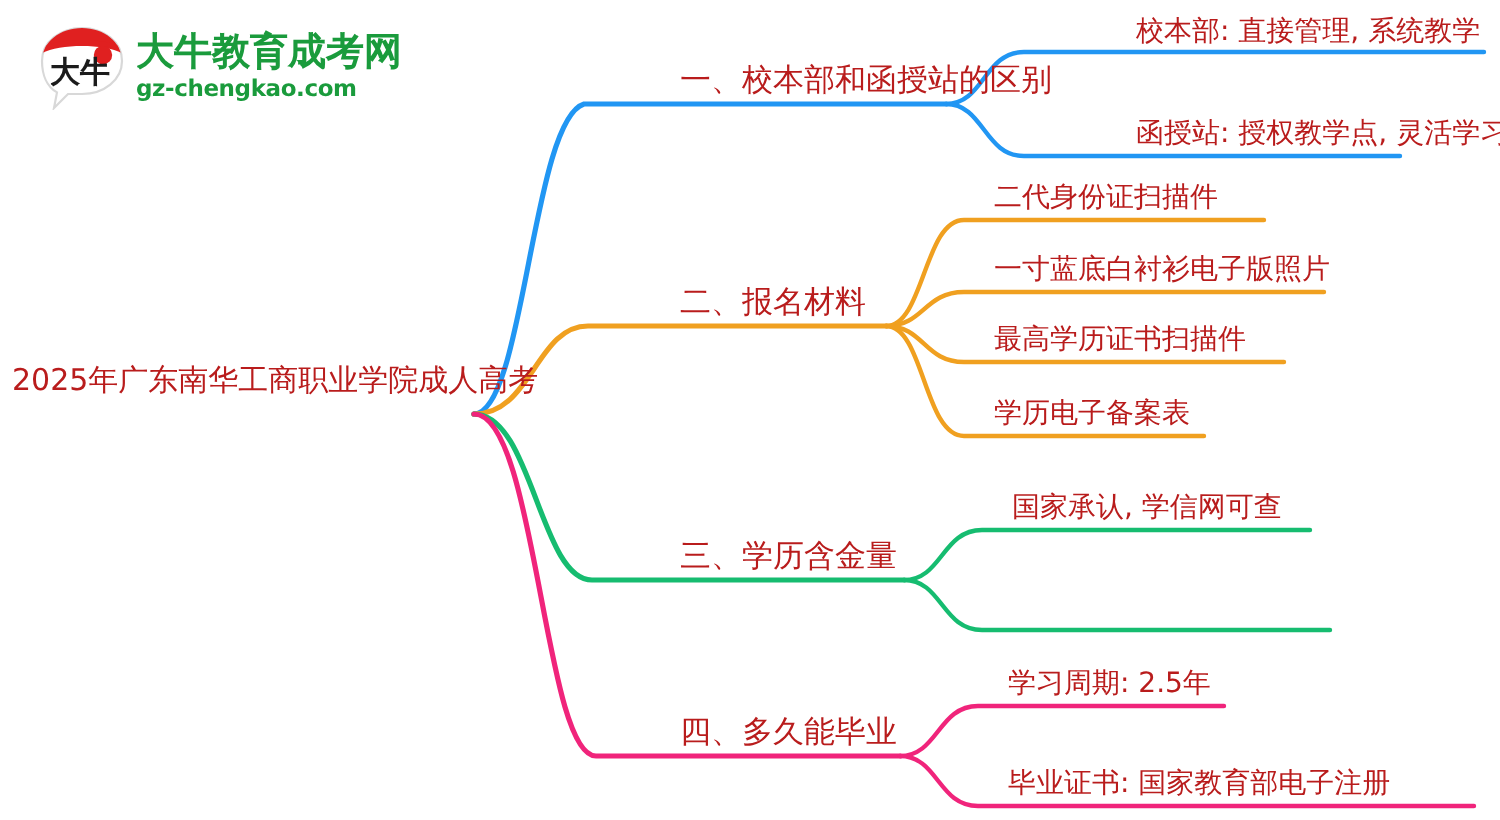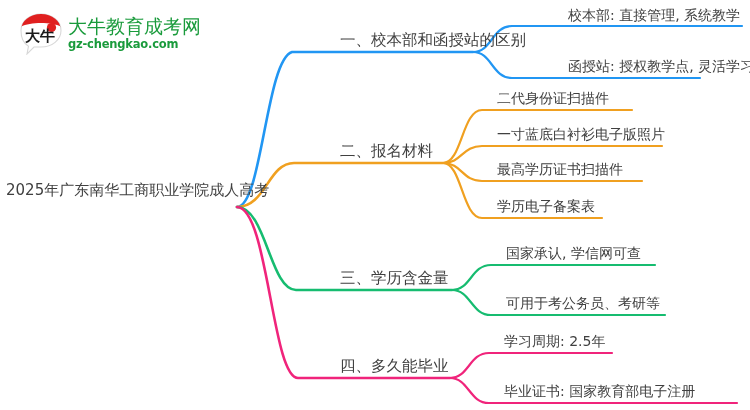--- a/index.html
+++ b/index.html
@@ -10,33 +10,33 @@
     overflow:hidden;
     position:relative;
   }
   #stage{position:absolute;left:0;top:0;width:750px;height:410px;}
 
   
   #logo{position:absolute;left:18px;top:8px;width:210px;height:50px;display:flex;align-items:center;}
   #logo-mark{width:46px;height:44px;position:relative;flex:0 0 auto;text-align:right;}
   #logo-text{margin-left:4px;display:flex;flex-direction:column;justify-content:center;}
   #logo-title{
-    font-size:19px;font-weight:normal;color:#1a9b3c;letter-spacing:0px;line-height:21px;
+    font-size:19px;font-weight:bold;color:#1a9b3c;letter-spacing:0px;line-height:21px;
     white-space:nowrap;
   }
   #logo-sub{
     font-size:11.5px;font-weight:bold;color:#1a9b3c;line-height:14px;
     white-space:nowrap;letter-spacing:-0.2px;
   }
 
   
   #wires{position:absolute;left:0;top:0;width:750px;height:410px;}
 
   
-  .node{position:absolute;white-space:nowrap;color:#404040;}
+  .node{position:absolute;white-space:nowrap;color:#b91c1c;}
   .root{
     font-size:15px;left:6px;top:181px;letter-spacing:0px;
   }
   .lvl1{font-size:15.5px;text-align:center;}
   .leaf{font-size:14px;}
 </style>
 </head>
 <body>
 
 <div id="stage">
@@ -104,18 +104,17 @@
 
   <div class="node leaf" style="left:568px;top:7px;">校本部: 直接管理, 系统教学</div>
   <div class="node leaf" style="left:568px;top:58px;">函授站: 授权教学点, 灵活学习</div>
 
   <div class="node leaf" style="left:497px;top:90px;font-family:Liberation Serif, serif;">二代身份证扫描件</div>
   <div class="node leaf" style="left:497px;top:126px;">一寸蓝底白衬衫电子版照片</div>
   <div class="node leaf" style="left:497px;top:161px;">最高学历证书扫描件</div>
   <div class="node leaf" style="left:497px;top:198px;">学历电子备案表</div>
 
   <div class="node leaf" style="left:506px;top:245px;">国家承认, 学信网可查</div>
-  <div class="node leaf" style="left:506px;top:295px;">可用于考公务员、考研等</div>
 
   <div class="node leaf" style="left:504px;top:333px;">学习周期: 2.5年</div>
   <div class="node leaf" style="left:504px;top:383px;text-align:right;">毕业证书: 国家教育部电子注册</div>
 
 </div>
 
 </body></html>

